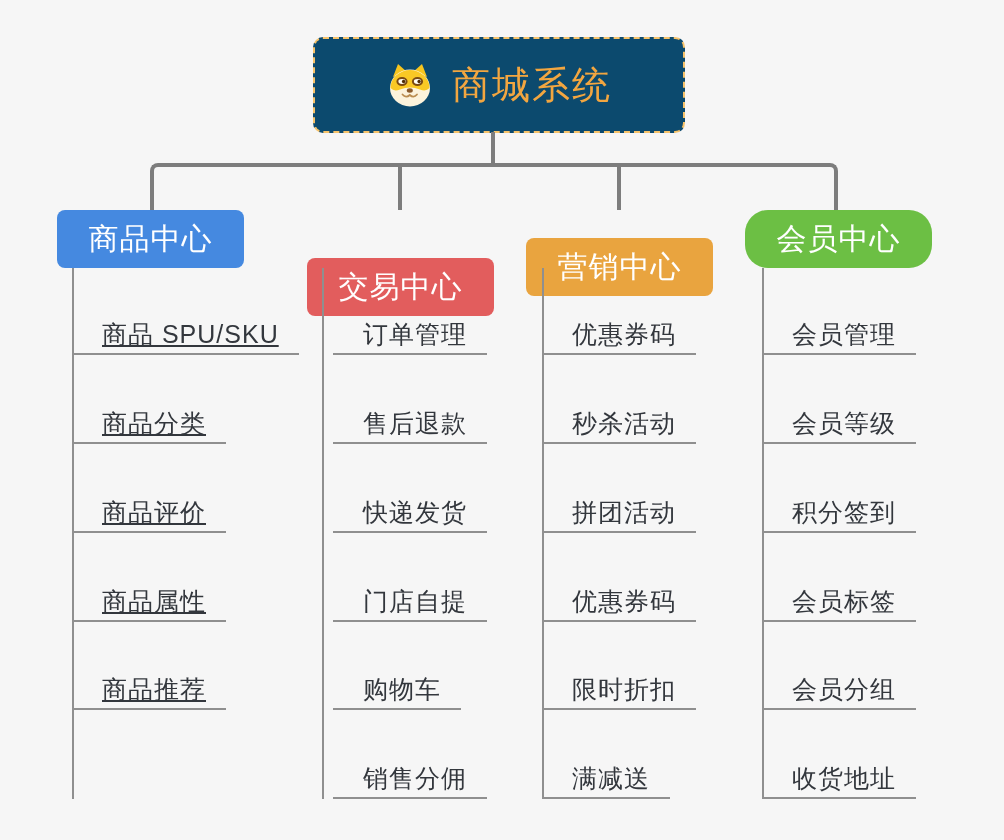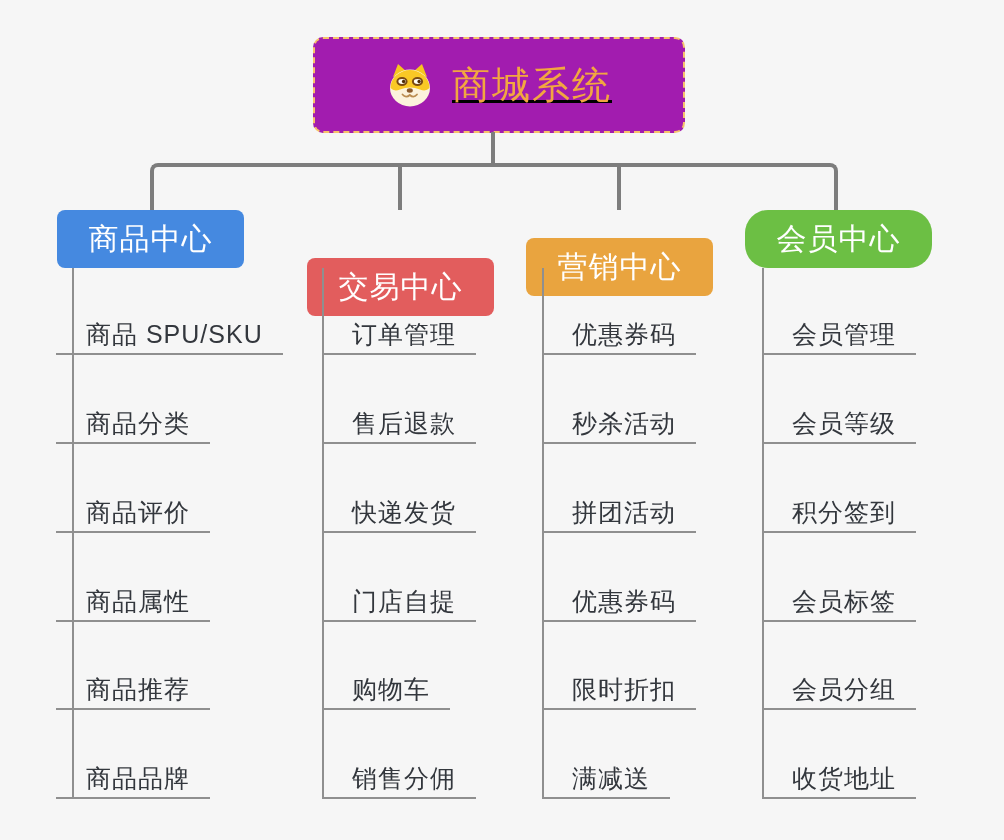--- a/index.html
+++ b/index.html
@@ -11,22 +11,22 @@
   body{
     background:var(--background);
     font-family:"Liberation Sans","DejaVu Sans",sans-serif;
     position:relative;overflow:hidden;
   }
   .stage{position:absolute;inset:0;width:1004px;height:840px;}
 
   
   .root-node{
     position:absolute;left:313px;top:37px;width:372px;height:96px;
-    background:#a21caf;border:2px dashed var(--root-border);border-radius:10px;
-    display:flex;align-items:center;justify-content:center;gap:18px;text-decoration:underline;
+    background:#0c4a6e;border:2px dashed var(--root-border);border-radius:10px;
+    display:flex;align-items:center;justify-content:center;gap:18px;
   }
   .root-node .label{
     color:var(--root-text);font-size:38px;letter-spacing:2px;font-weight:500;
   }
   .dog-icon{width:48px;height:46px;flex:0 0 auto;}
 
   
   .conn{position:absolute;}
   .root-drop{left:491px;top:132px;width:4px;height:34px;background:var(--connector);}
   .corner-left{
@@ -53,21 +53,21 @@
   
   .vline{position:absolute;top:268px;width:2px;height:531px;background:var(--leaf-line);}
   .v1{left:72px;} .v2{left:322px;} .v3{left:542px;} .v4{left:762px;}
 
   
   .leaf{
     position:absolute;height:38px;line-height:34px;
     padding:0 20px 2px 30px;border-bottom:2px solid var(--leaf-line);
     font-size:25px;color:var(--leaf-text);letter-spacing:1px;white-space:nowrap;
   }
-  .c1{left:56px;} .c2{left:322px;text-align:center;} .c3{left:542px;} .c4{left:762px;}
+  .c1{left:72px;text-decoration:underline;} .c2{left:333px;text-align:center;} .c3{left:542px;} .c4{left:762px;}
   .r1{top:317px;} .r2{top:406px;} .r3{top:495px;}
   .r4{top:584px;} .r5{top:672px;} .r6{top:761px;}
 </style>
 </head>
 <body>
 
 <div class="stage">
 
   <div class="root-node">
     <svg class="dog-icon" viewBox="0 0 48 44" aria-hidden="true">
@@ -99,21 +99,20 @@
   <div class="vline v1"></div>
   <div class="vline v2"></div>
   <div class="vline v3"></div>
   <div class="vline v4"></div>
 
   <div class="leaf c1 r1">商品 SPU/SKU</div>
   <div class="leaf c1 r2">商品分类</div>
   <div class="leaf c1 r3">商品评价</div>
   <div class="leaf c1 r4">商品属性</div>
   <div class="leaf c1 r5">商品推荐</div>
-  <div class="leaf c1 r6">商品品牌</div>
 
   <div class="leaf c2 r1">订单管理</div>
   <div class="leaf c2 r2">售后退款</div>
   <div class="leaf c2 r3">快递发货</div>
   <div class="leaf c2 r4">门店自提</div>
   <div class="leaf c2 r5">购物车</div>
   <div class="leaf c2 r6">销售分佣</div>
 
   <div class="leaf c3 r1">优惠券码</div>
   <div class="leaf c3 r2">秒杀活动</div>

